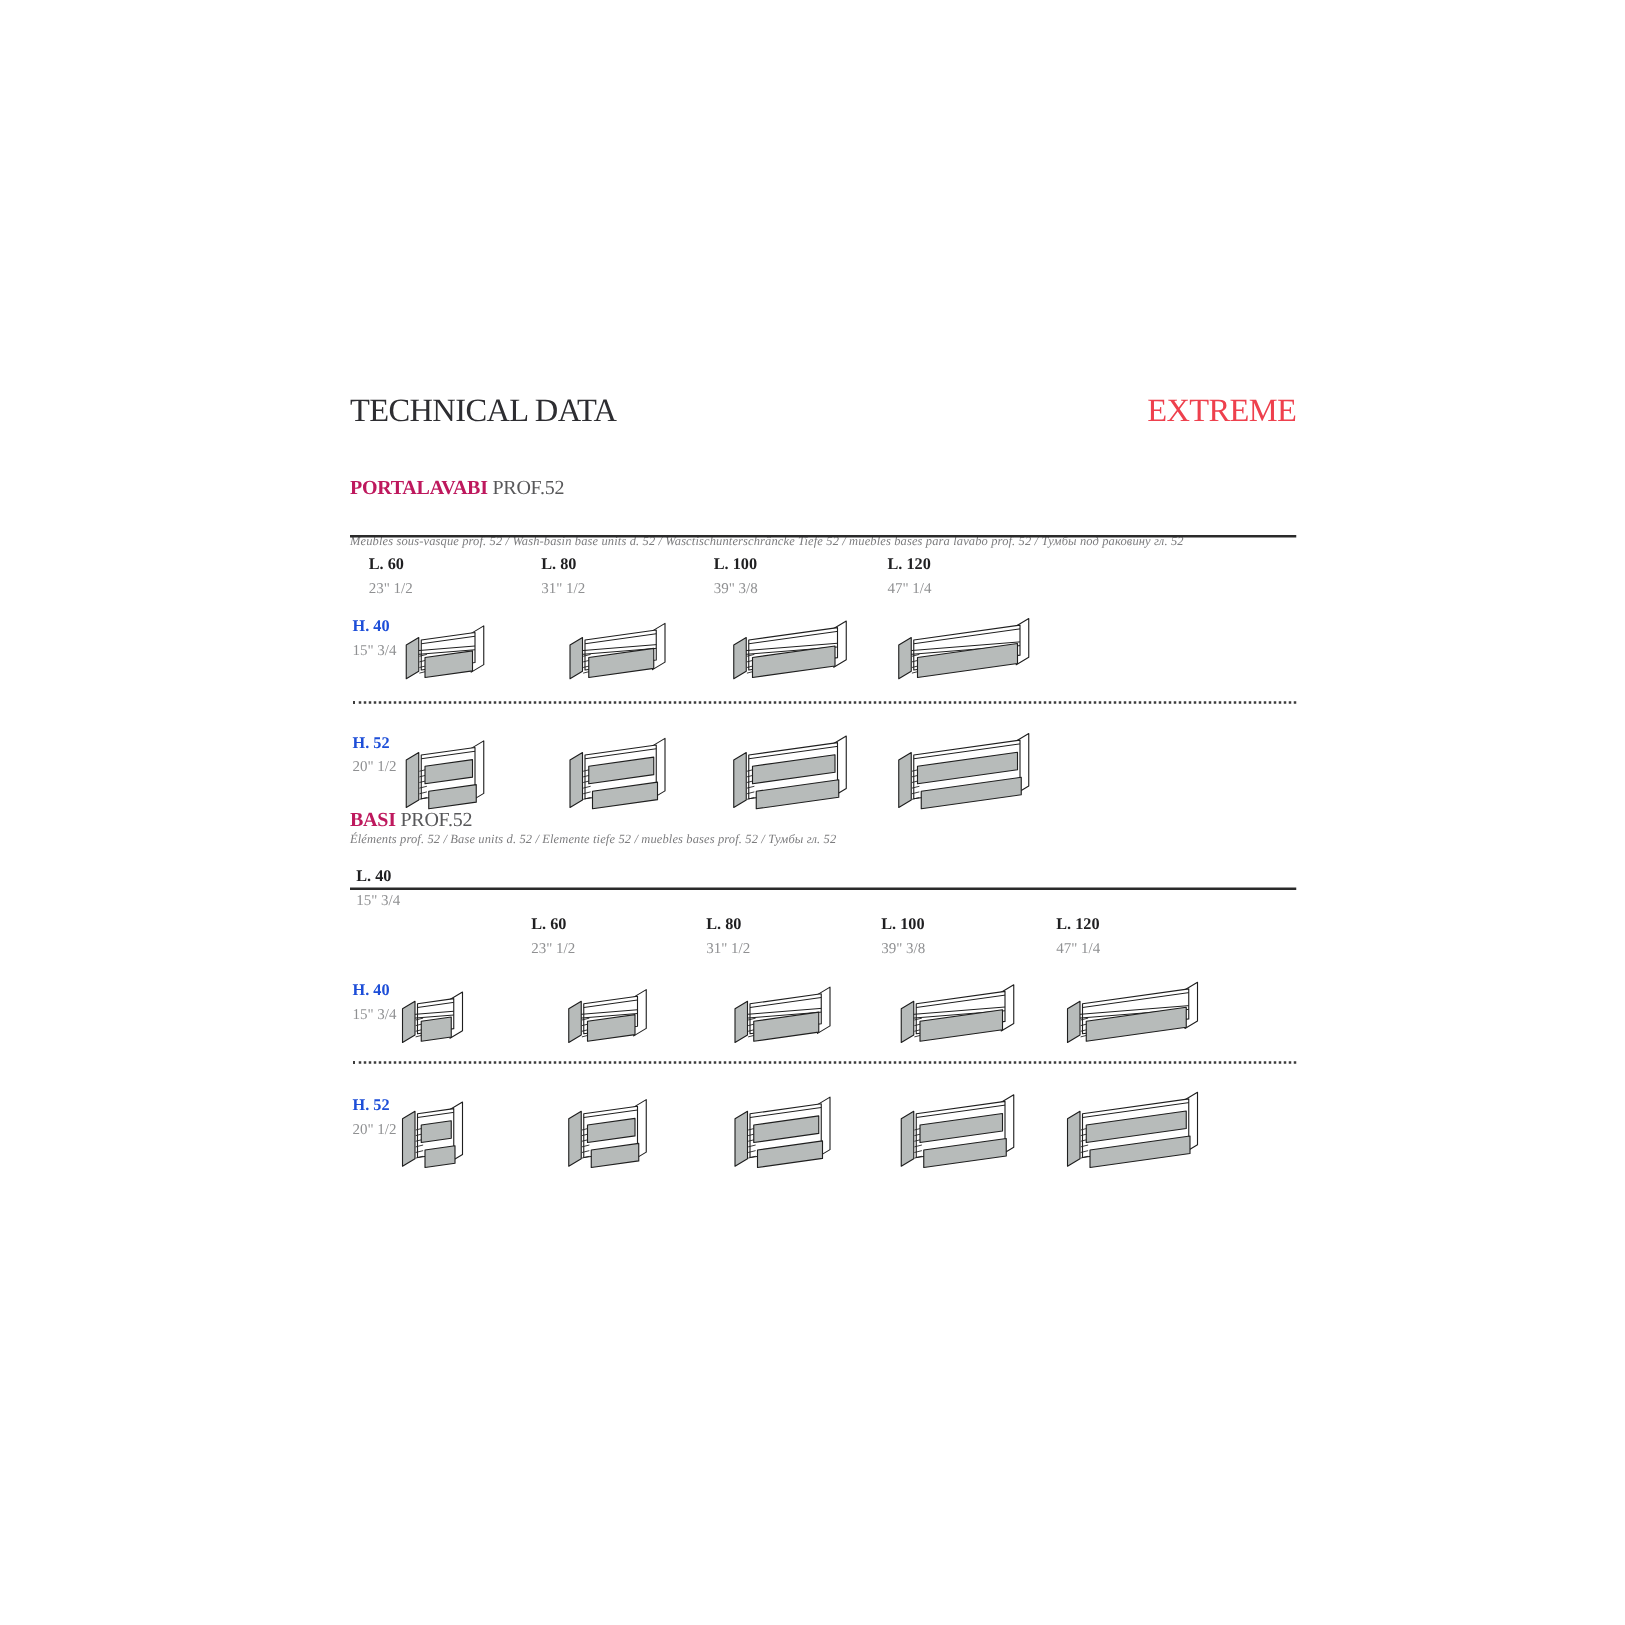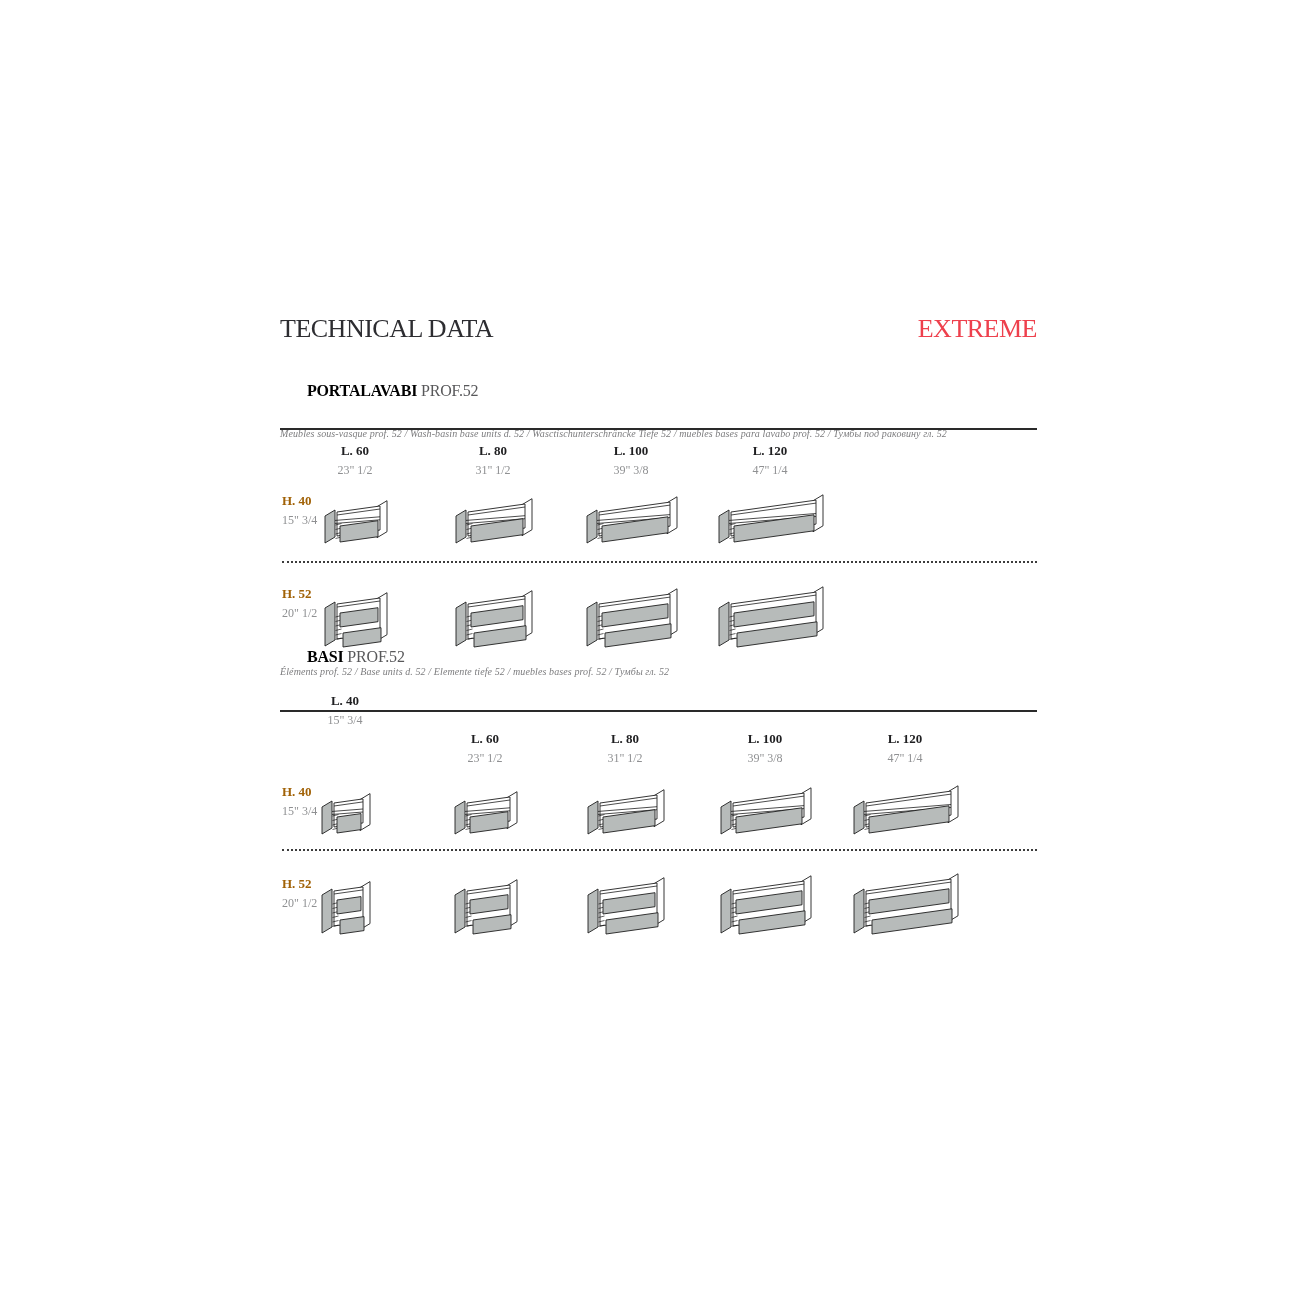--- a/index.html
+++ b/index.html
@@ -10,33 +10,33 @@
   .content{position:absolute;left:280px;top:0;width:757px;height:1300px;}
   .page-title{
     position:absolute;top:314px;left:0;margin:0;
     font-size:26px;font-weight:400;letter-spacing:-0.5px;color:#2d2d31;
   }
   .brand{
     position:absolute;top:314px;right:0;
     font-size:26px;font-weight:400;letter-spacing:-0.5px;
   }
   .sec-head{position:absolute;left:0;font-size:16px;letter-spacing:-0.2px;white-space:nowrap;}
-  .sec-head .t{font-weight:700;color:#000000;margin-left:27px;}
+  .sec-head .t{font-weight:700;color:#be185d;}
   .sec-head .sfx{font-weight:400;color:#58585a;}
   .sec-sub{
     position:absolute;left:0;width:757px;font-size:10px;font-style:italic;color:#7c7c7e;
     white-space:nowrap;letter-spacing:0.1px;
   }
   .rule{position:absolute;left:0;width:757px;height:0;border-top:2px solid #2a2a2a;}
   .dotted{position:absolute;left:2px;width:755px;height:0;border-top:2px dotted #3c3c3c;}
-  .colhead{position:absolute;width:120px;text-align:center;}
+  .colhead{position:absolute;width:120px;}
   .colhead .lbl{font-size:13px;font-weight:700;color:#1f1f21;}
   .colhead .in{font-size:12px;color:#8f9092;margin-top:4px;}
   .rowlabel{position:absolute;left:2px;text-align:left;}
-  .rowlabel .lbl{font-size:13px;font-weight:700;color:#a16207;}
+  .rowlabel .lbl{font-size:13px;font-weight:700;color:#1d4ed8;}
   .rowlabel .in{font-size:12px;color:#8f9092;margin-top:4px;}
   .cab{position:absolute;}
   .cab svg{display:block;}
 </style>
 </head>
 <body>
 
 <div class="page">
   <div class="content">
     <h1 class="page-title">TECHNICAL DATA</h1>

